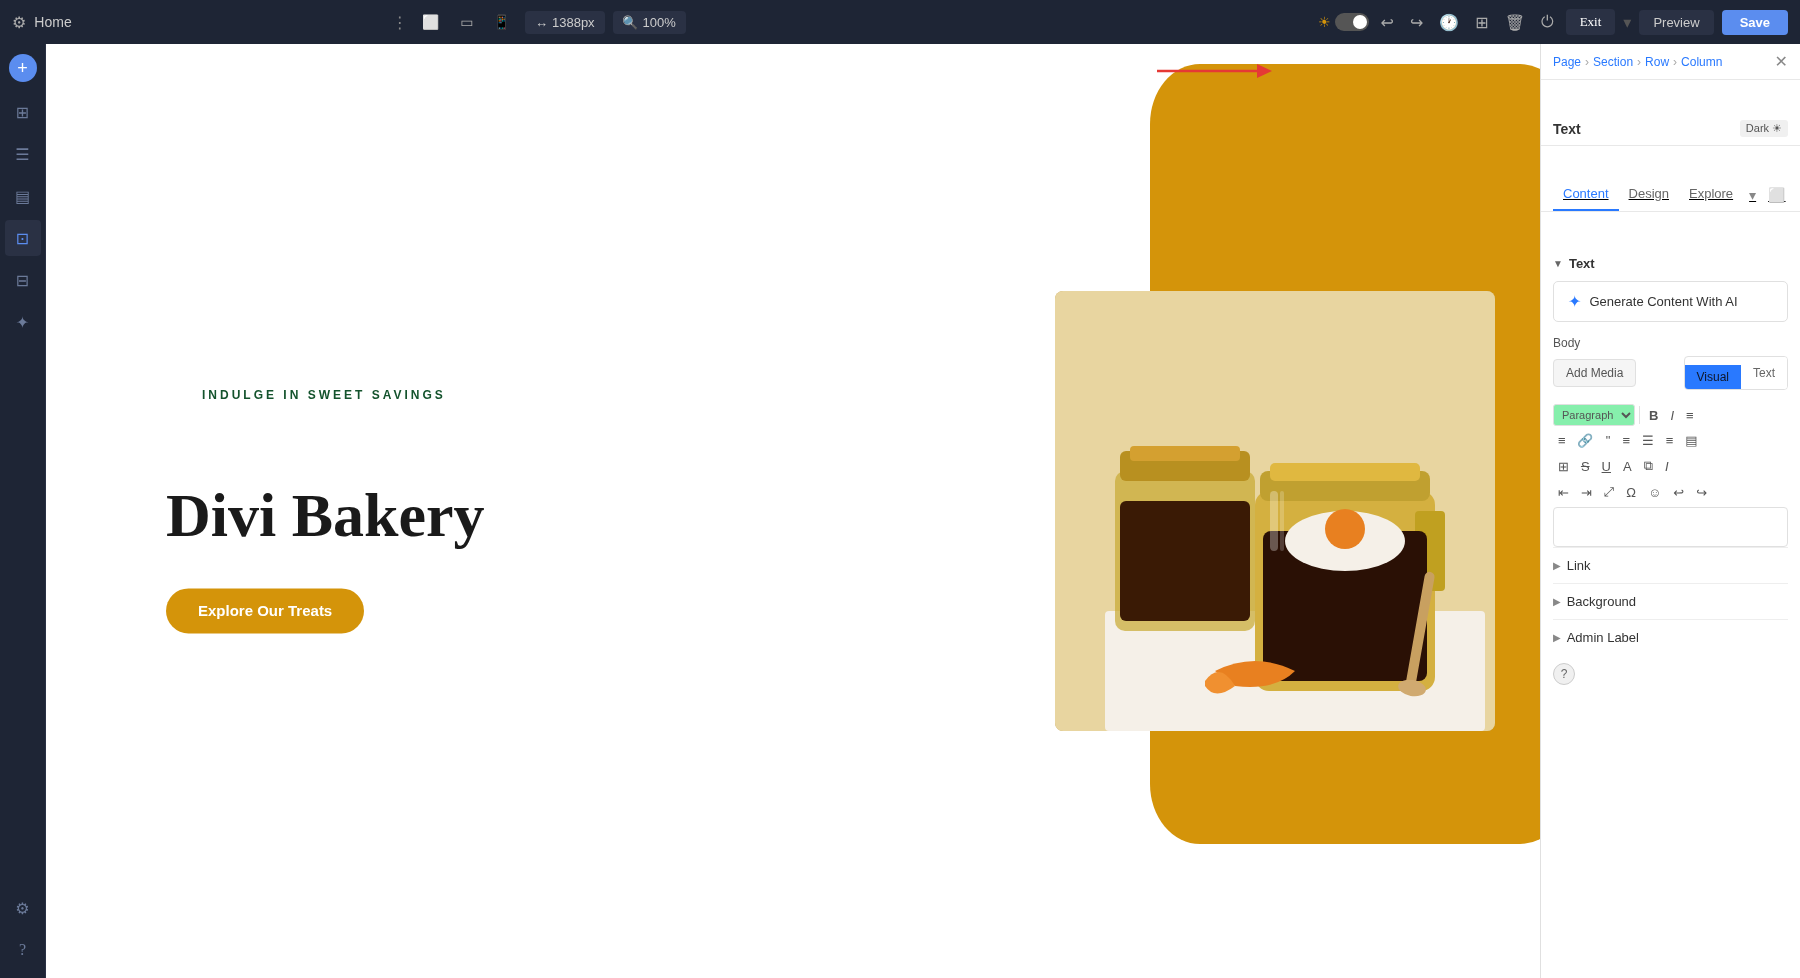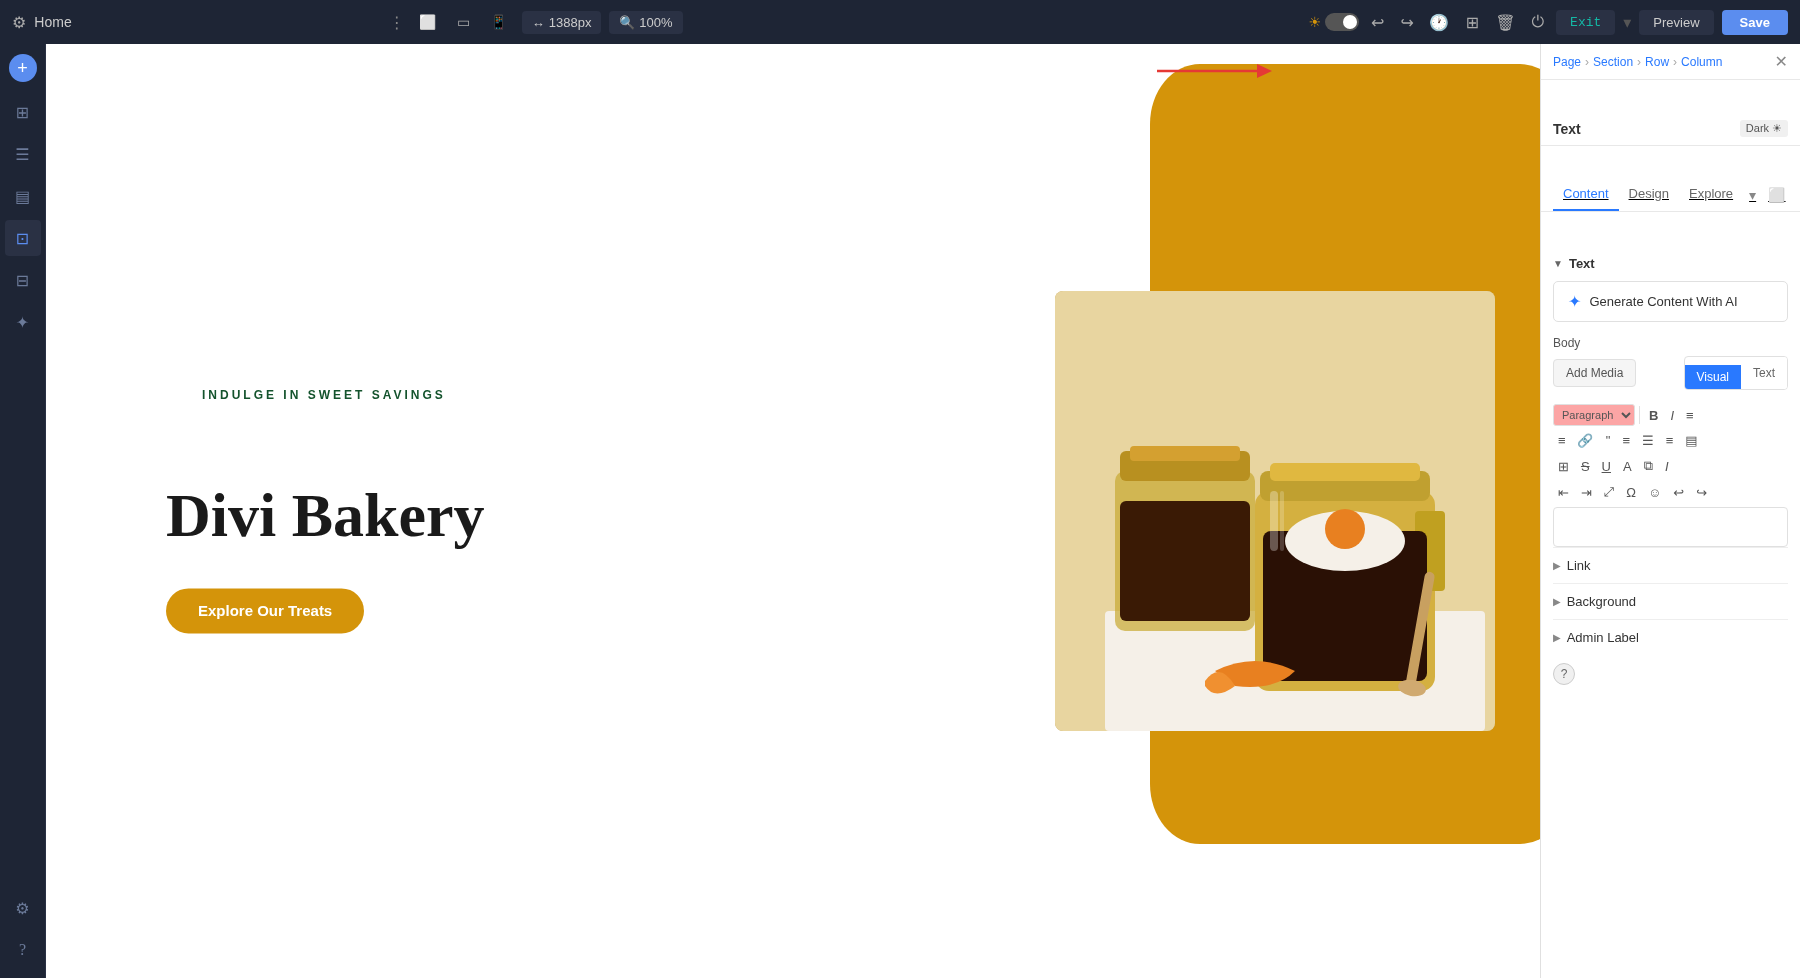--- a/index.html
+++ b/index.html
@@ -22,21 +22,21 @@
     .gear-btn { color: #aaa; font-size: 16px; background: none; border: none; cursor: pointer; }
     .home-label { color: #ccc; font-size: 14px; font-family: sans-serif; }
     .device-btn { background: none; border: none; color: #aaa; cursor: pointer; font-size: 14px; padding: 4px 6px; }
     .device-btn.active { color: #fff; }
     .width-pill { background: #2a3144; color: #ccc; border: none; border-radius: 4px; padding: 4px 10px; font-size: 13px; font-family: sans-serif; cursor: pointer; display: flex; align-items: center; gap: 4px; }
     .zoom-pill { background: #2a3144; color: #ccc; border: none; border-radius: 4px; padding: 4px 10px; font-size: 13px; font-family: sans-serif; cursor: pointer; }
     .toggle-dark { display: flex; align-items: center; gap: 4px; }
     .toggle-track { width: 34px; height: 18px; background: #555; border-radius: 9px; position: relative; cursor: pointer; }
     .toggle-thumb { width: 14px; height: 14px; background: #fff; border-radius: 50%; position: absolute; top: 2px; right: 2px; }
     .icon-btn { background: none; border: none; color: #aaa; cursor: pointer; font-size: 16px; padding: 4px; }
-    .exit-btn { background: #2a3144; color: #14b8a6; border: none; border-radius: 4px; padding: 5px 14px; font-size: 13px; font-family: Liberation Mono, monospace; cursor: pointer; }
+    .exit-btn { background: #2a3144; color: #ffffff; border: none; border-radius: 4px; padding: 5px 14px; font-size: 13px; font-family: Liberation Serif, serif; cursor: pointer; }
     .preview-btn { background: #2a3144; color: #ccc; border: none; border-radius: 4px; padding: 5px 14px; font-size: 13px; font-family: sans-serif; cursor: pointer; }
     .save-btn { background: #5b8def; color: #fff; border: none; border-radius: 4px; padding: 5px 18px; font-size: 13px; font-family: sans-serif; cursor: pointer; font-weight: 600; }
 
     
     .main-layout {
       display: flex;
       height: calc(978px - 44px);
     }
 
     
@@ -242,37 +242,37 @@
       margin-left: auto;
     }
     .vt-tab {
       padding: 5px 12px;
       font-size: 12px;
       cursor: pointer;
       background: #fff;
       border: none;
       color: #666;
     }
-    .vt-tab.active { background: #2979ff; color: #ffffff; margin-top: 8px; }
+    .vt-tab.active { background: #2979ff; color: #0f172a; margin-top: 8px; }
 
     
     .toolbar-row {
       display: flex;
       align-items: center;
       flex-wrap: wrap;
       gap: 2px;
       margin-bottom: 4px;
     }
     .toolbar-select {
       font-size: 11px;
       border: 1px solid #e0e0e0;
       border-radius: 3px;
       padding: 3px 4px;
       color: #555;
-      background: #fca5a5;
+      background: #86efac;
       cursor: pointer;
     }
     .tb-btn {
       background: none;
       border: none;
       cursor: pointer;
       font-size: 13px;
       color: #555;
       padding: 3px 5px;
       border-radius: 2px;

